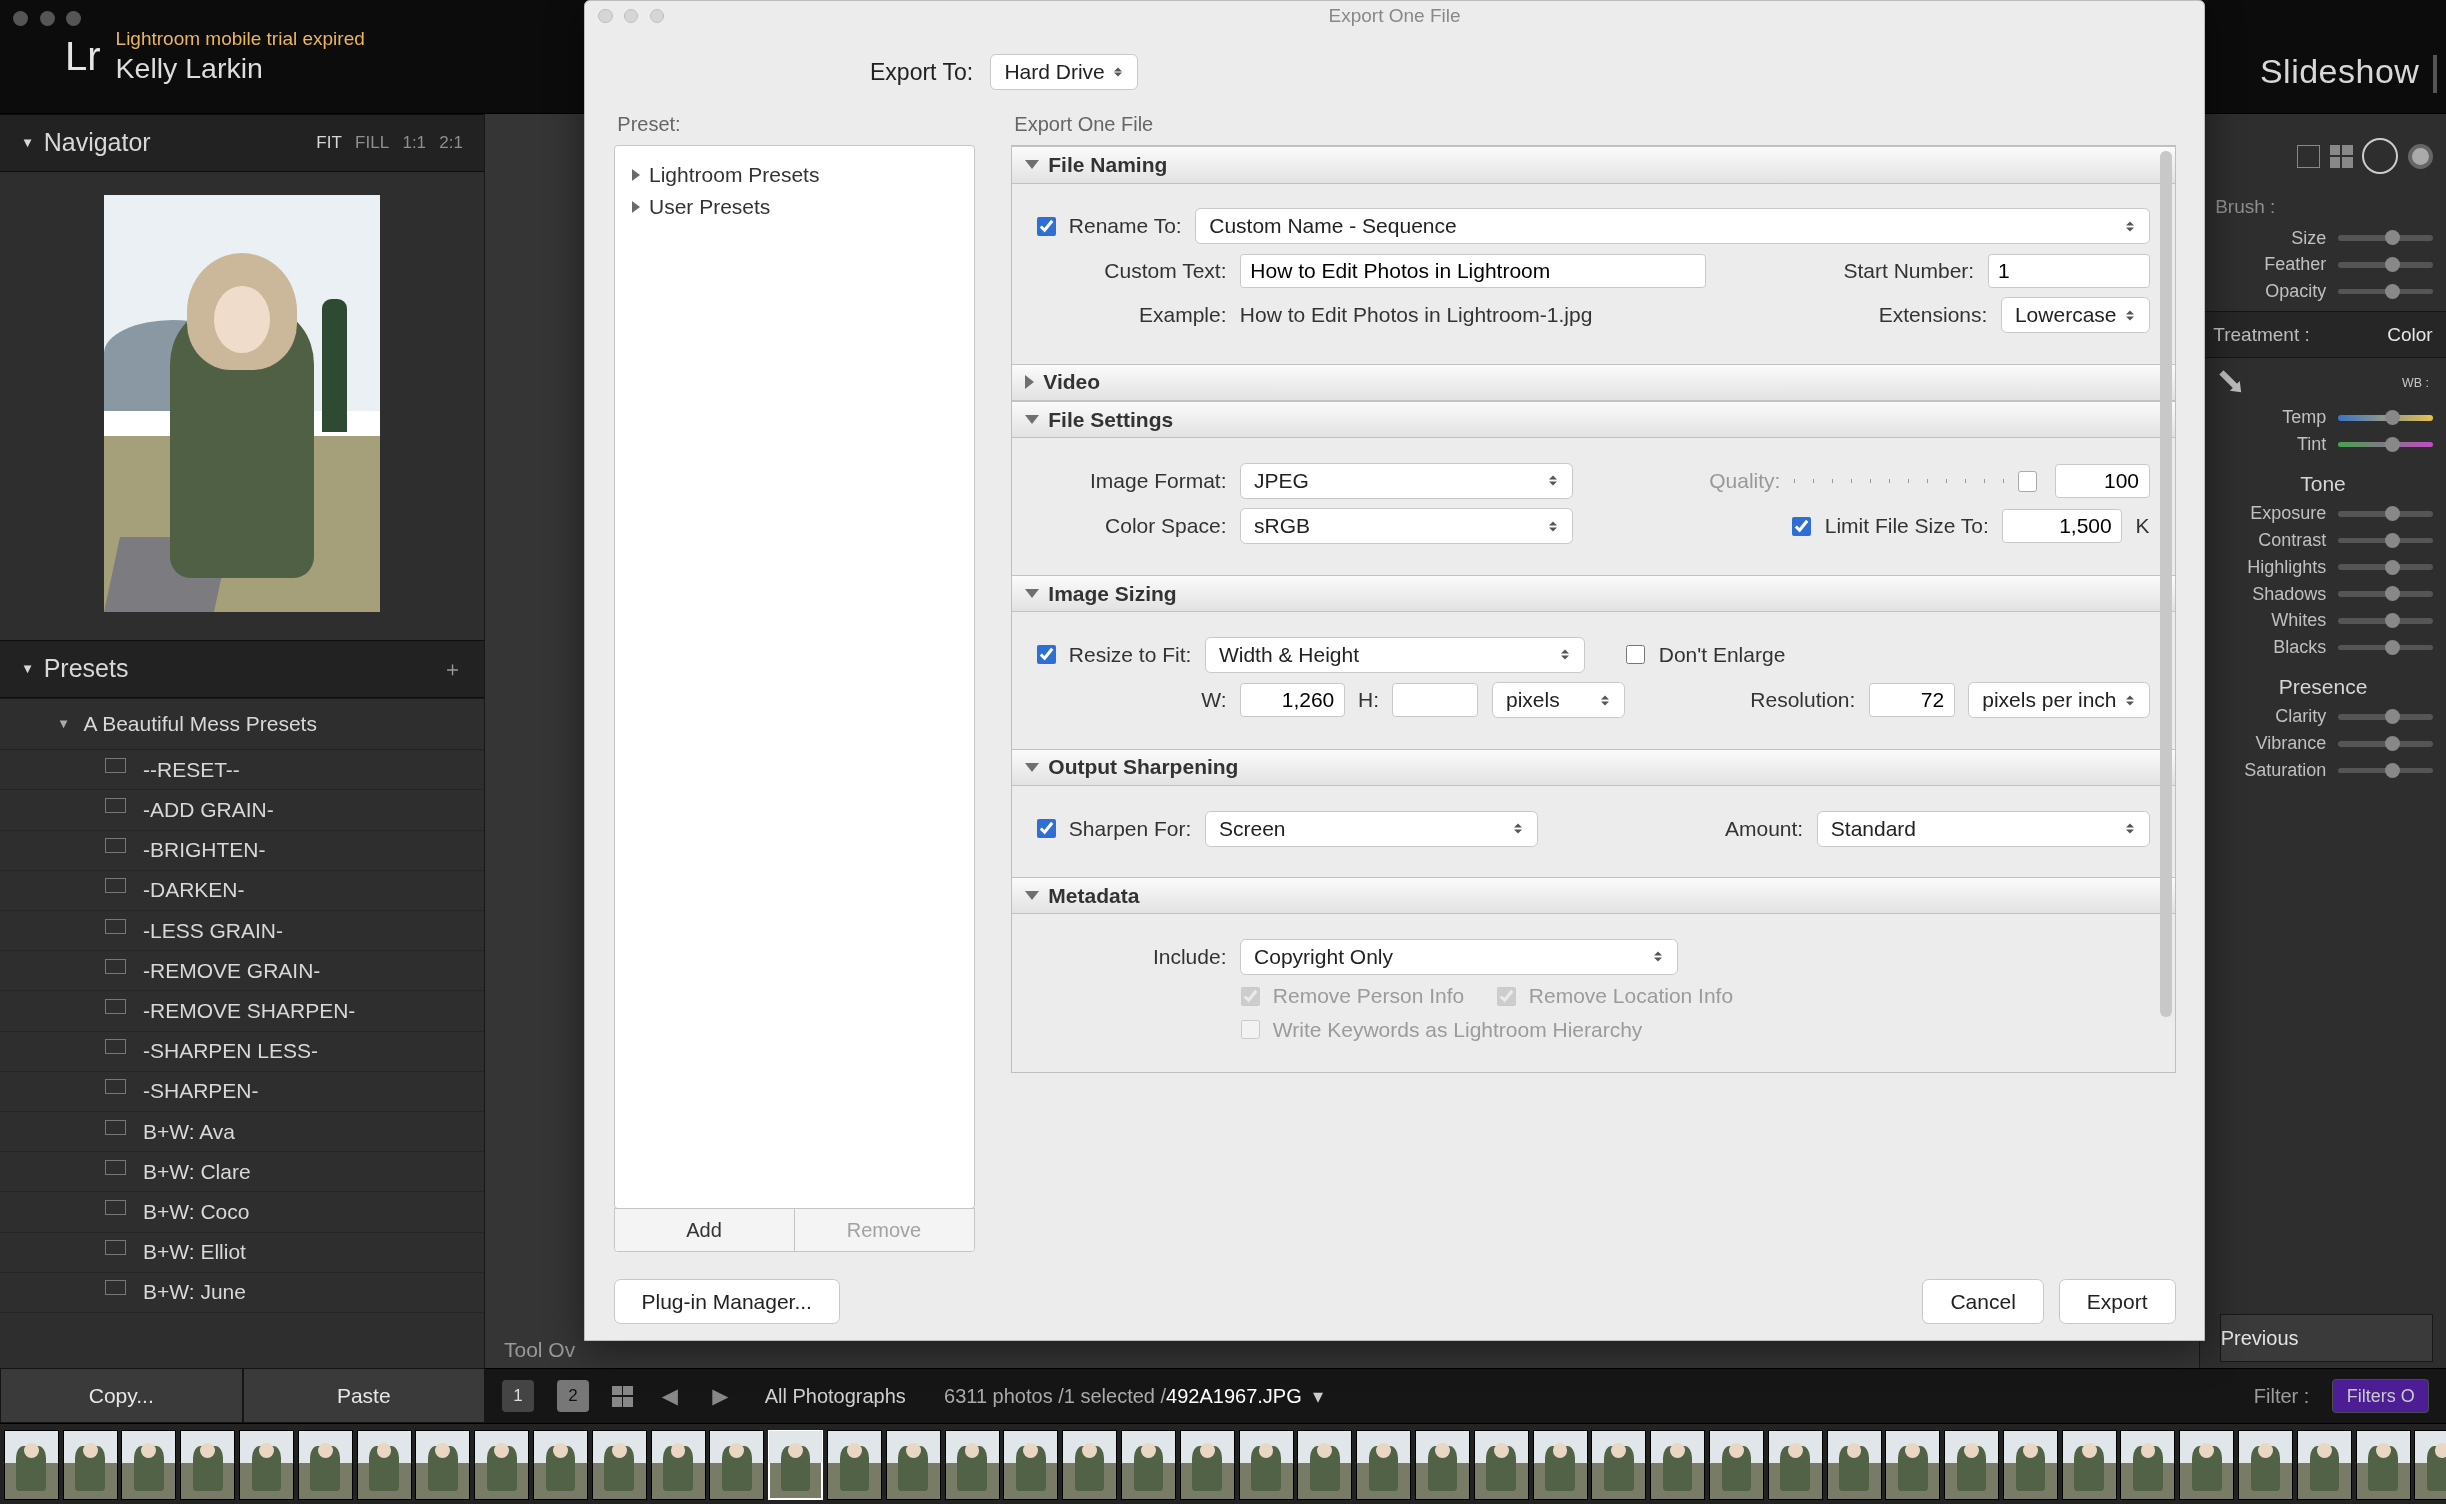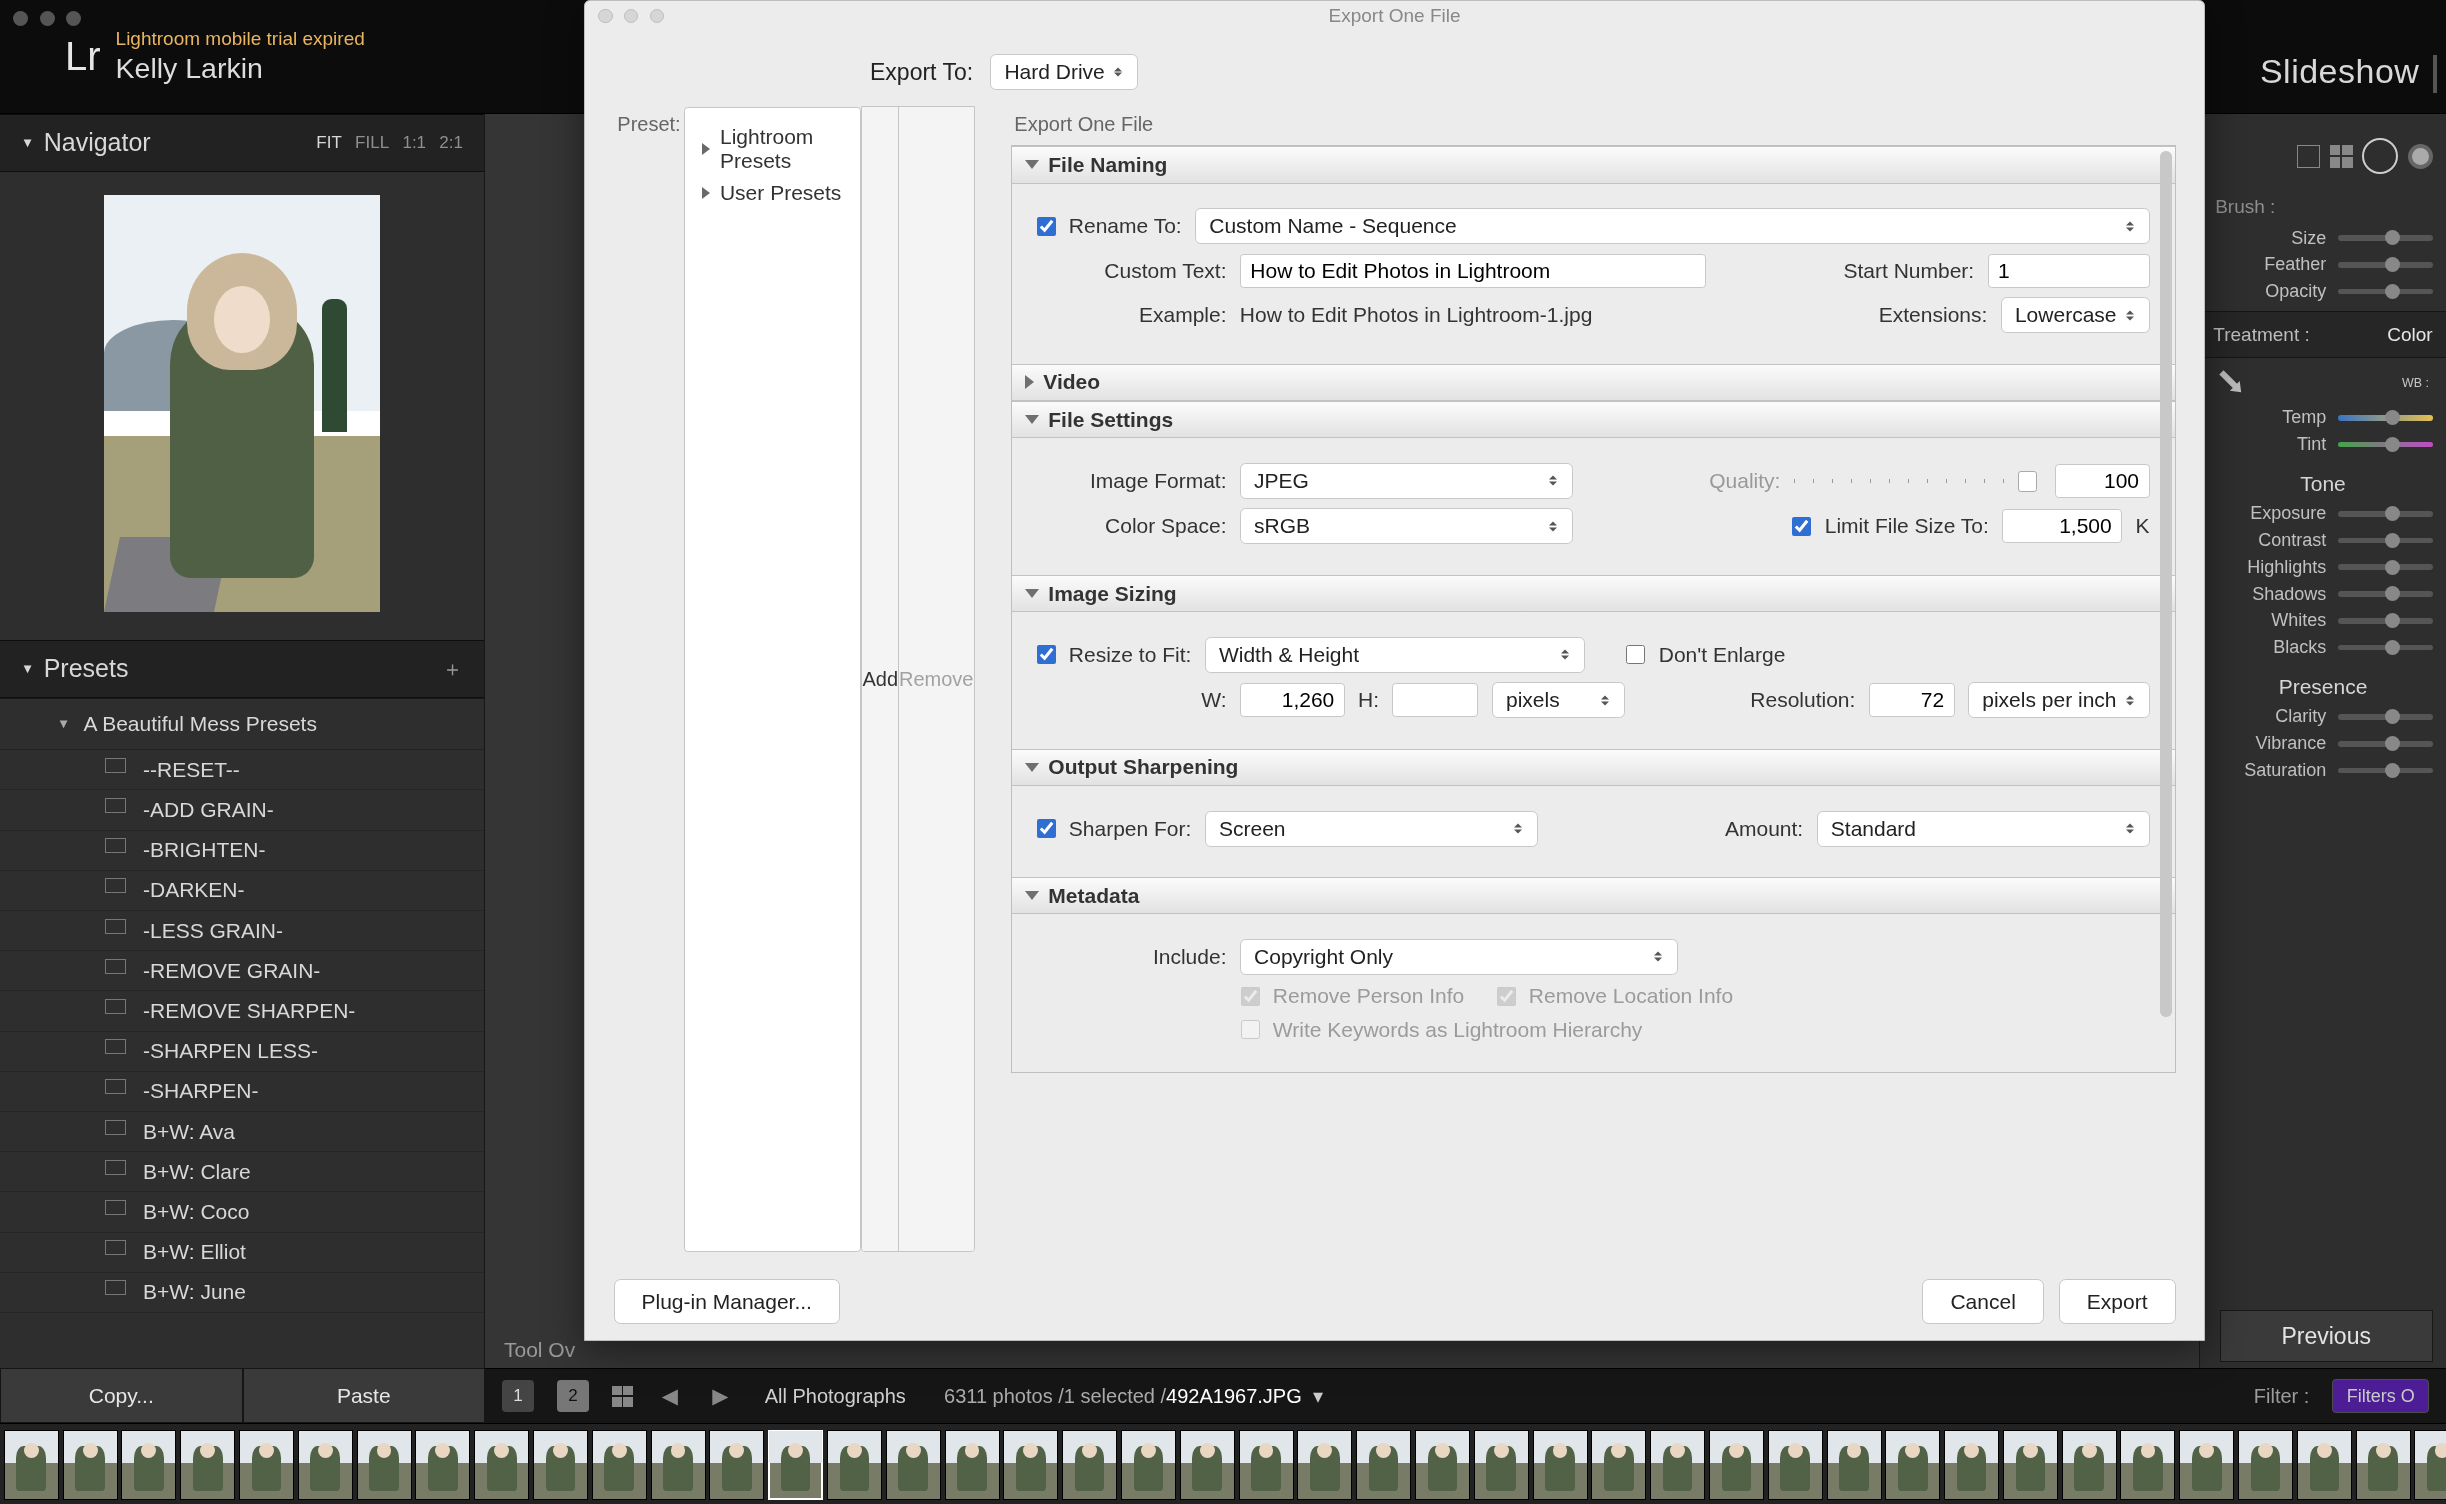--- a/index.html
+++ b/index.html
@@ -82,37 +82,37 @@
   .slider-row .sl-label { min-width:95px; text-align:right;}
   .slider-track { width:95px; height:5.7px; background:#555; border-radius:2.9px; position:relative;}
   .slider-track::after{content:"";position:absolute;left:50%;top:-4.8px;width:15px;height:15px;border-radius:50%;background:#888;}
   .slider-track.warm{background:linear-gradient(90deg,#3b74c4,#e6c04d);} 
   .slider-track.tint{background:linear-gradient(90deg,#45a34a,#c24bc5);} 
   .treat-row { display:flex; justify-content:space-between; align-items:center; background:#262626; border-top:1px solid #151515; border-bottom:1px solid #151515; padding:11.4px 13.3px; margin:9.5px -13.3px; color:#bcbcbc; font-size:19px;}
   .eyedrop { width:30px; height:30px; transform:rotate(-45deg); display:inline-block;}
   .eyedrop::before{content:"";display:block;width:5.7px;height:21px;background:#bbb;margin:0 auto;}
   .eyedrop::after{content:"";display:block;width:0;height:0;border-left:7.6px solid transparent;border-right:7.6px solid transparent;border-top:9.5px solid #bbb;margin:-1.9px auto 0;}
   .right-title-row { display:flex; justify-content:center; color:#d6d6d6; font-size:21px; margin: 17px 0 7.6px;}
-  .prev-btn { position:absolute; right:13.3px; bottom:143px; width:213px; padding:11.4px 0; text-align:center; background:#3a3a3a; border:1px solid #181818; color:#e4e4e4; font-size:23px;}
+  .prev-btn { position:absolute; right:13.3px; bottom:143px; width:213px; padding:11.4px 0; background:#3a3a3a; border:1px solid #181818; color:#e4e4e4; font-size:20px;}
 
   
   .modal { position:absolute; top:0; left:584px; width:1621px; height:1341px; background:#ececec; border:1px solid #bdbdbd; box-shadow:0 9.5px 38px rgba(0,0,0,.45); border-radius:5.7px 5.7px 0 0; color:#333;}
   .modal-titlebar { height:30px; display:flex; align-items:center; justify-content:center; font-size:19px; color:#888; position:relative;}
   .modal-titlebar .mtl{position:absolute;left:13.3px;top:7.6px;display:flex;gap:11.4px;}
   .modal-titlebar .mtl span{width:14.3px;height:14.3px;border-radius:50%;background:#d6d6d6;border:1px solid #bfbfbf;}
 
   .export-to-row { display:flex; align-items:center; justify-content:flex-start; padding:23px 38px 17px 285px; gap:17px; font-size:23px; color:#222;}
   .mac-select { display:inline-flex; align-items:center; background:#fff; border:1px solid #c8c8c8; border-radius:5.7px; padding:3.8px 32px 3.8px 13.3px; font-size:21px; color:#222; position:relative; min-width:133px; height:36px;}
   .mac-select .stepper-arrows { position:absolute; right:5.7px; top:50%; transform:translateY(-50%); width:17px; height:23px; display:flex; flex-direction:column; justify-content:center; gap:1.9px;}
   .mac-select .stepper-arrows i{width:0;height:0;border-left:4.8px solid transparent;border-right:4.8px solid transparent;}
   .mac-select .stepper-arrows i.up{border-bottom:4.8px solid #555;}
   .mac-select .stepper-arrows i.dn{border-top:4.8px solid #555;}
 
   .modal-body { display:flex; padding: 0 28.5px 7.6px 28.5px; gap: 0; height: 1153px;}
-  .preset-pane { width:361px; display:flex; flex-direction:row;}
+  .preset-pane { width:361px; display:flex; flex-direction:column;}
   .pane-head { font-size:20px; color:#666; padding:5.7px 3.8px 9.5px;}
   .preset-box { flex:1; background:#fff; border:1px solid #c6c6c6; border-radius:3.8px; padding:13.3px 17px; font-size:21px; color:#333; margin-bottom:0;}
   .preset-box .row { display:flex; align-items:center; gap:9.5px; padding:3.8px 0;}
   .preset-box .row .tri-r{width:0;height:0;border-top:6.7px solid transparent;border-bottom:6.7px solid transparent;border-left:8.6px solid #6a6a6a;}
   .add-remove { display:flex; border:1px solid #c5c5c5; border-radius:0 0 3.8px 3.8px; overflow:hidden; margin-top:-1px;}
   .add-remove button{flex:1;background:#f4f4f4;border:none;border-right:1px solid #c5c5c5;padding:9.5px 0;font-size:20px;color:#333;}
   .add-remove button:last-child{border-right:none;color:#a2a2a2;}
 
   .settings-pane { flex:1; display:flex; flex-direction:column; padding-left:36px;}
   .scroll-area { flex:1; overflow:hidden; position:relative;}

